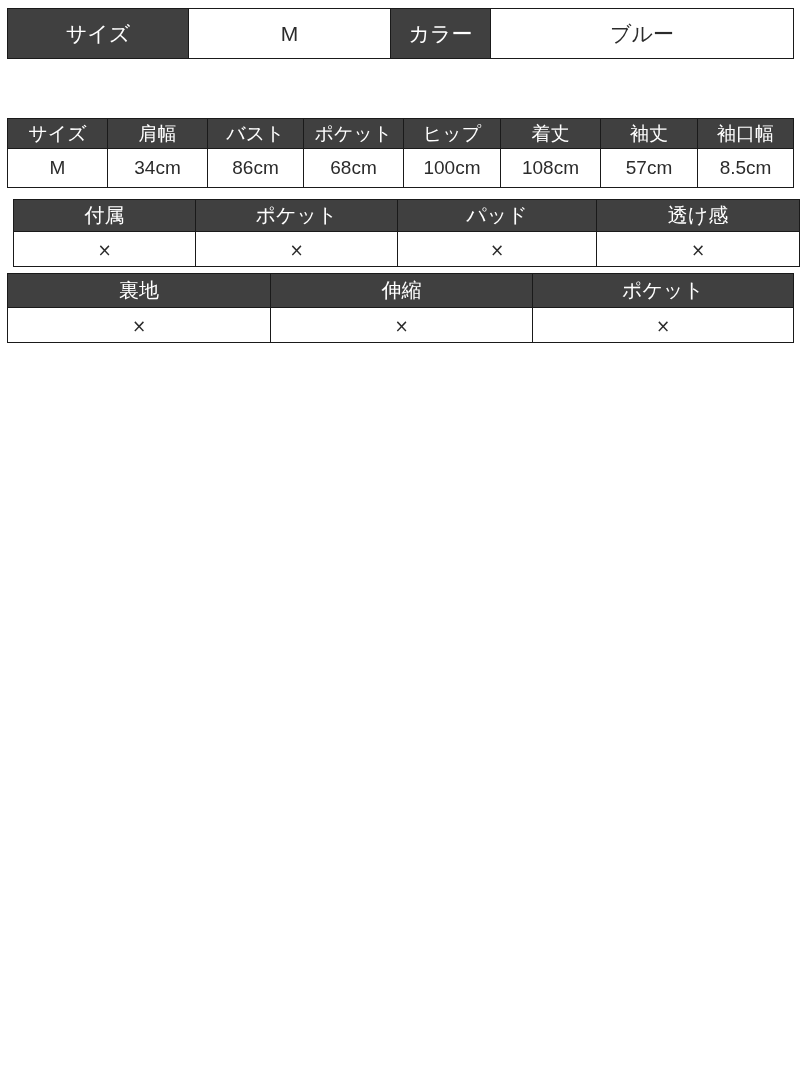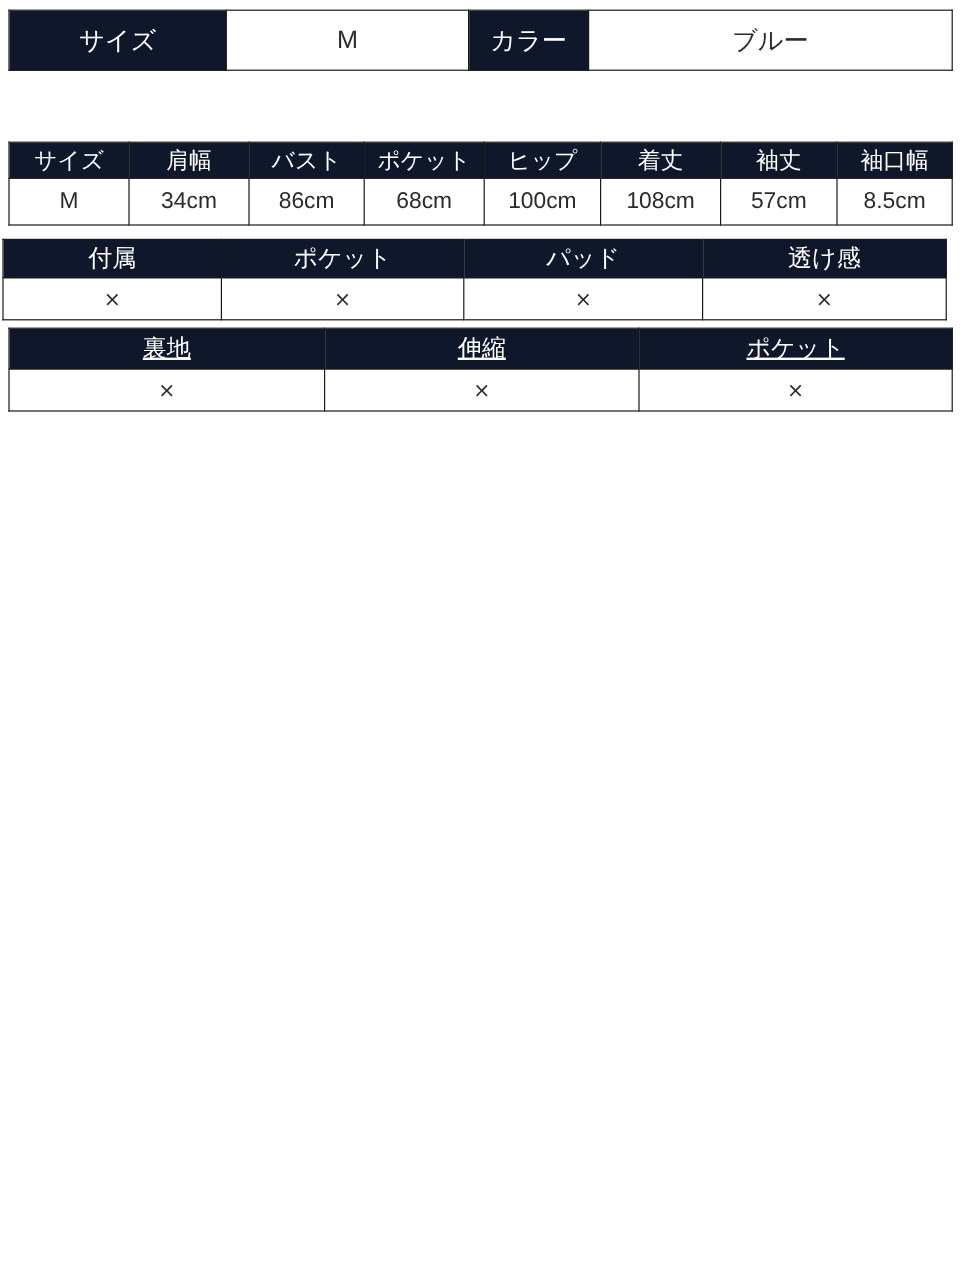--- a/index.html
+++ b/index.html
@@ -33,21 +33,21 @@
     border: 1px solid #1a1a1a;
     text-align: center;
     vertical-align: middle;
     padding: 0;
     background: #ffffff;
     color: #2b2b2b;
     font-weight: 400;
   }
 
   table.spec td.hd {
-    background: #0f172a;
+    background: #404040;
     color: #ffffff;
     font-weight: 400;
   }
 
   
   #tbl-basic {
     position: absolute;
     left: 7px;
     top: 8px;
     width: 786px;
@@ -70,37 +70,37 @@
     font-size: 19px;
   }
   #tbl-measure tr.body td {
     height: 38px;
     font-size: 19px;
   }
 
   
   #tbl-feat-a {
     position: absolute;
-    left: 2px;
+    left: 13px;
     top: 199px;
     width: 786px;
   }
   #tbl-feat-a td { font-size: 20px; }
   #tbl-feat-a tr.head td { height: 31px; }
   #tbl-feat-a tr.body td { height: 34px; }
 
   
   #tbl-feat-b {
     position: absolute;
     left: 7px;
     top: 273px;
     width: 786px;
   }
   #tbl-feat-b td { font-size: 20px; }
-  #tbl-feat-b tr.head td { height: 33px; text-decoration: underline; }
+  #tbl-feat-b tr.head td { height: 33px; }
   #tbl-feat-b tr.body td { height: 34px; }
 
   .xmark {
     display: inline-block;
     font-size: 17px;
     line-height: 1;
     color: #2b2b2b;
     font-family: "DejaVu Sans", sans-serif;
   }
 </style>

